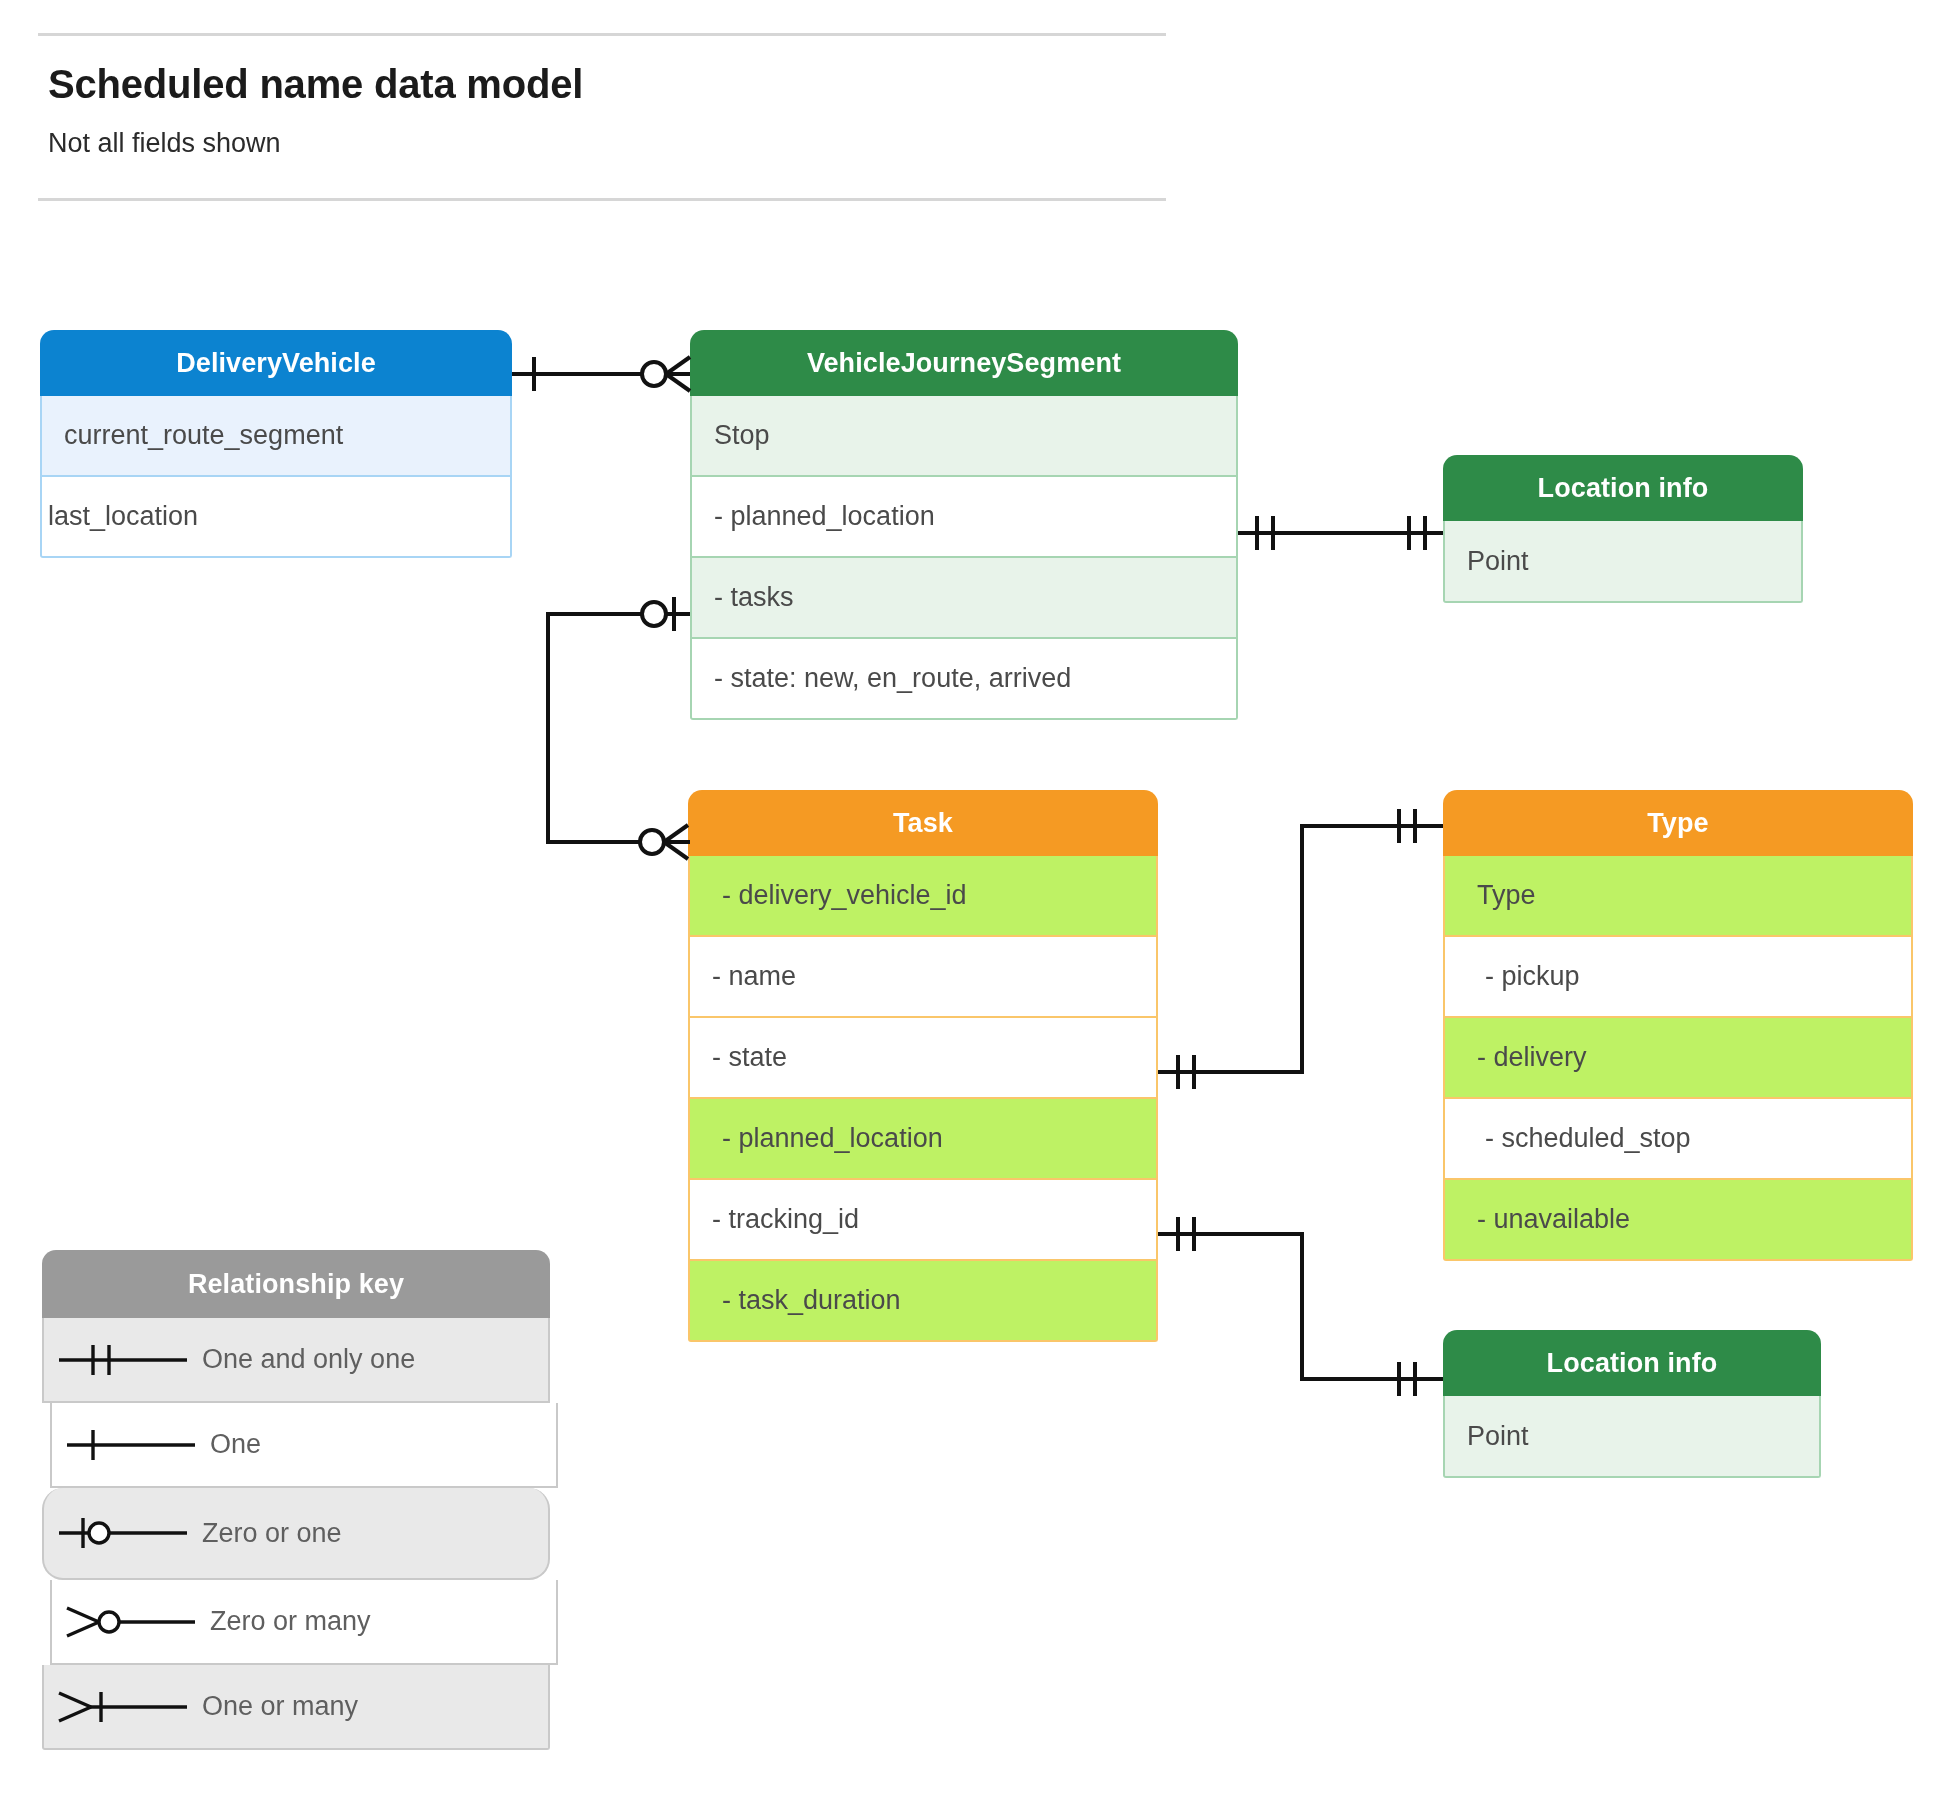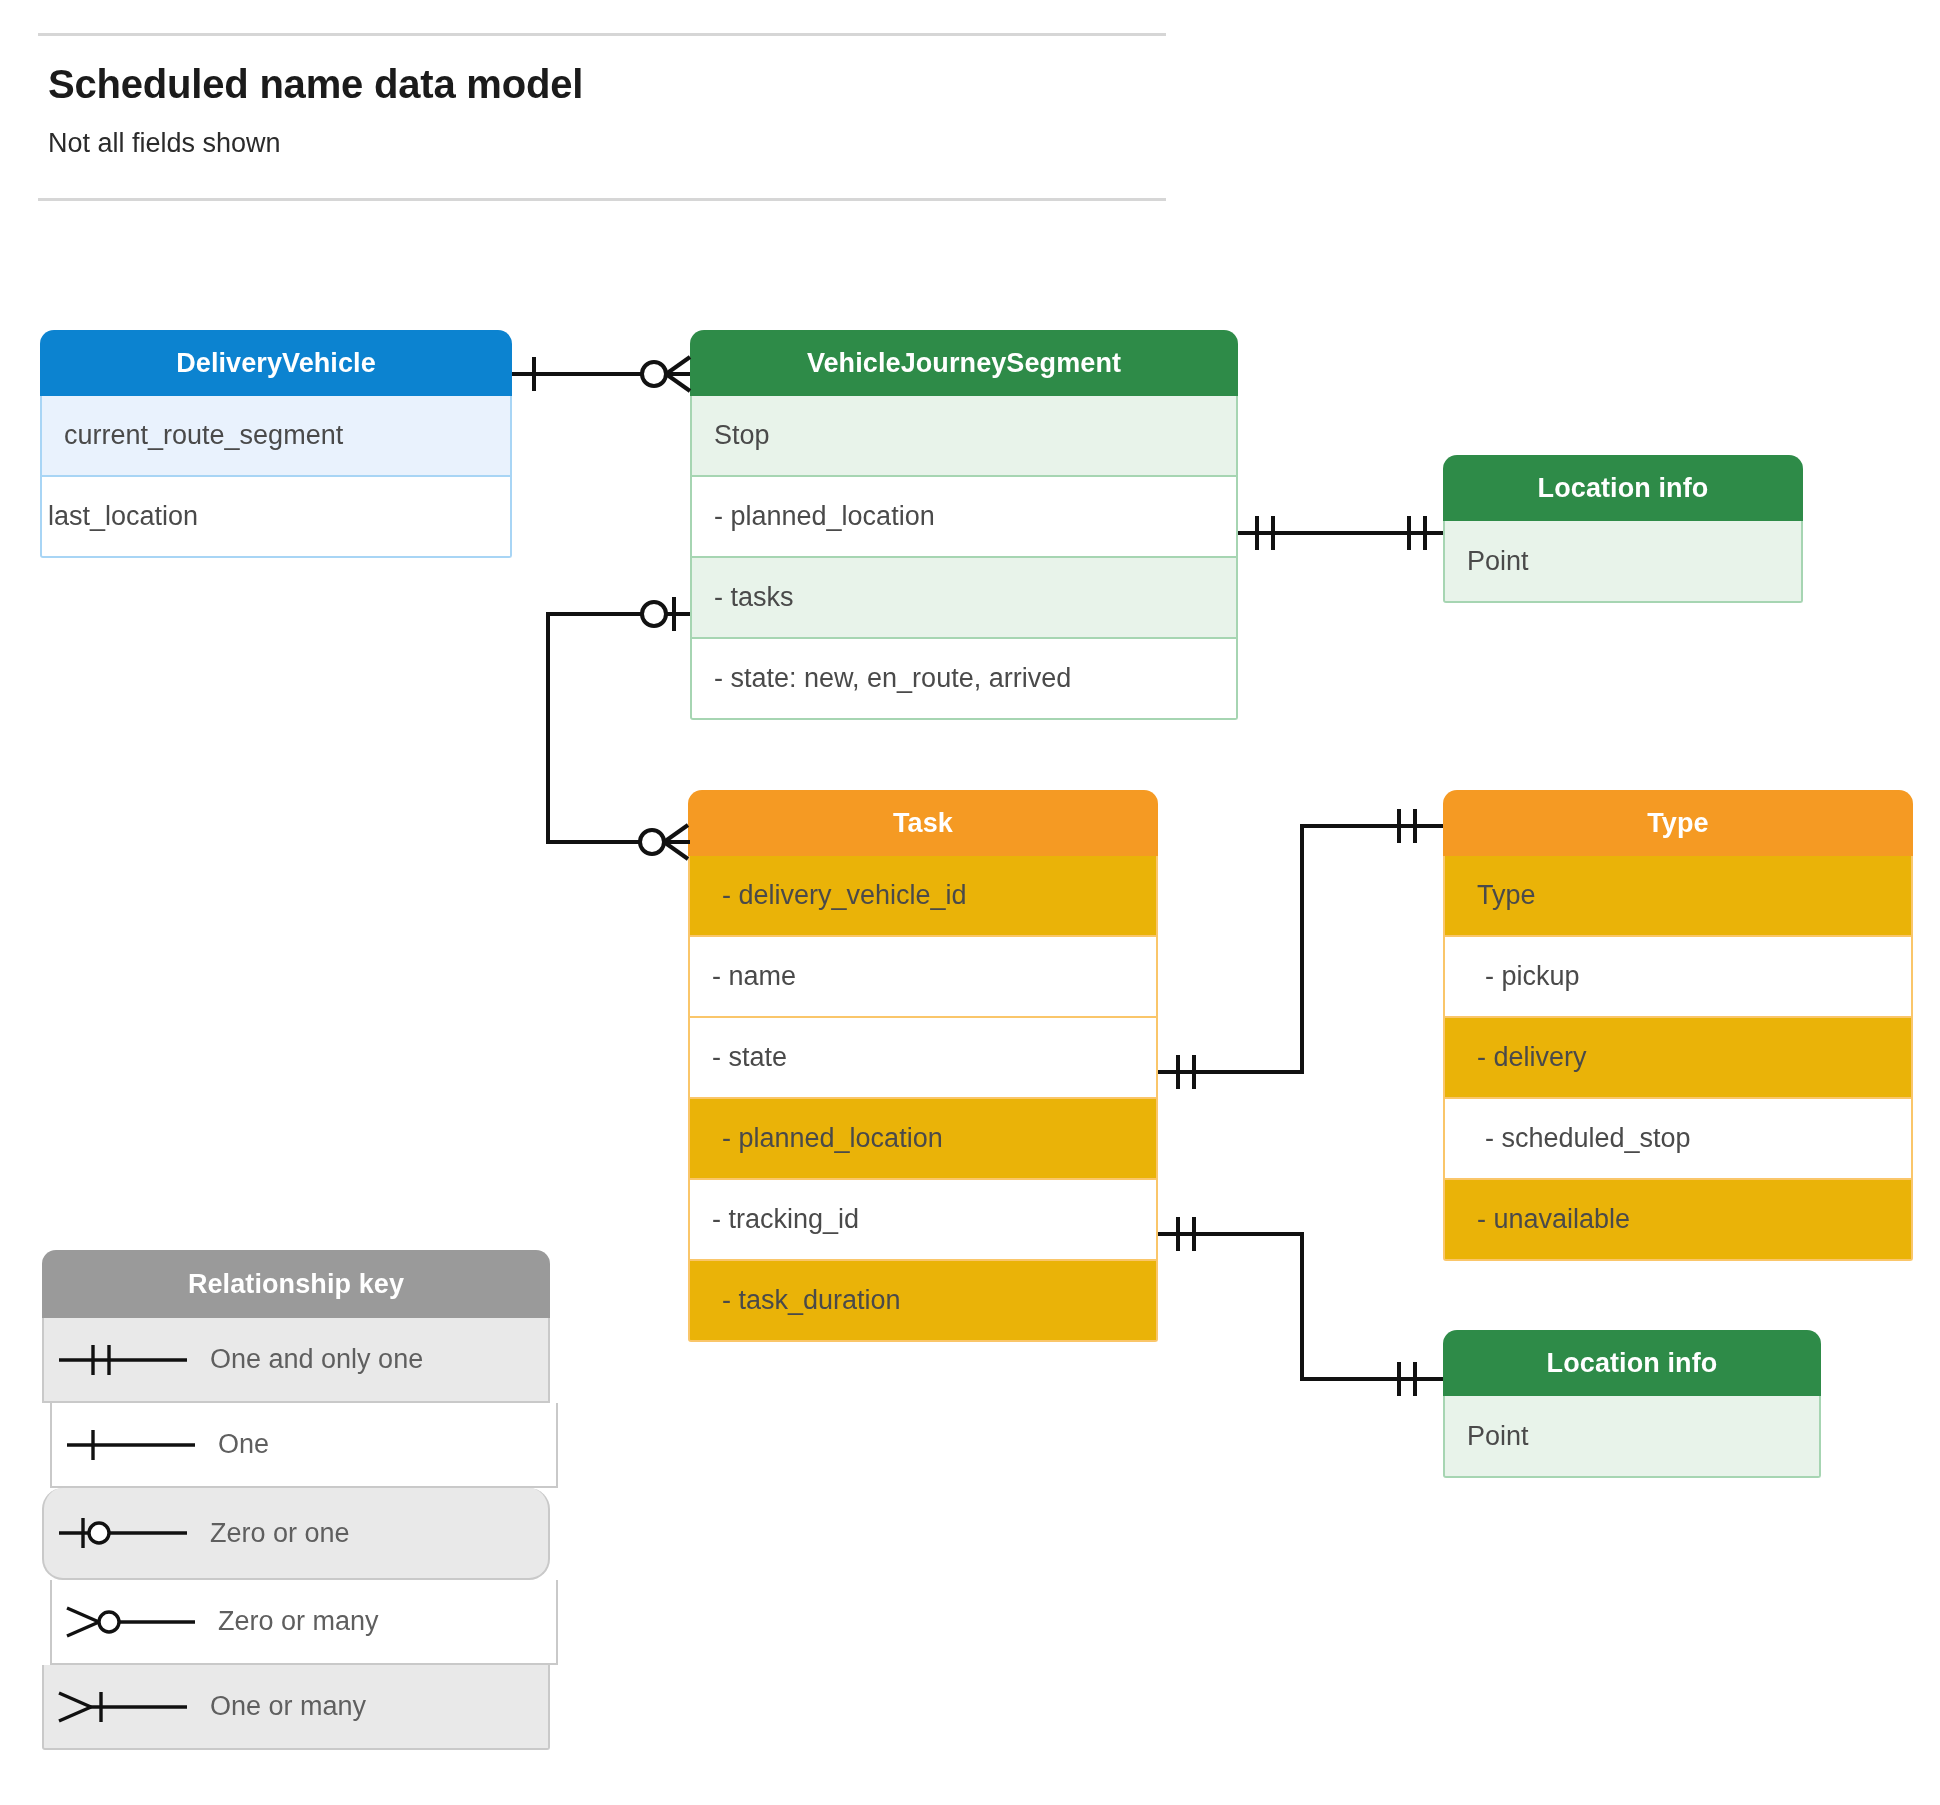--- a/index.html
+++ b/index.html
@@ -53,29 +53,29 @@
 
   
   .c-green .ent-head{background:#2e8b48;}
   .c-green .ent-row{border-color:#a6d5b2;}
   .c-green .ent-row.alt{background:#e8f3ea;}
   .c-green .ent-row.plain{background:#ffffff;}
 
   
   .c-orange .ent-head{background:#f59a23;}
   .c-orange .ent-row{border-color:#fac66a;}
-  .c-orange .ent-row.alt{background:#eab308;padding-left:32px;}
+  .c-orange .ent-row.alt{background:#bef264;padding-left:32px;}
   .c-orange .ent-row.plain{background:#ffffff;}
 
   
   .c-grey .ent-head{background:#9a9a9a;}
   .c-grey .ent-row{border-color:#c9c9c9;}
   .c-grey .ent-row.alt{background:#e9e9e9;}
   .c-grey .ent-row.plain{background:#ffffff;margin-left:8px;}
-  .c-grey .ent-row{color:#5f5f5f;padding-left:0;gap:8px;}
+  .c-grey .ent-row{color:#5f5f5f;padding-left:0;}
 
   .legend-sym{width:158px;flex:none;display:flex;align-items:center;justify-content:center;}
   .legend-lbl{font-size:27px;color:#5f5f5f;}
 
   
   #wires{position:absolute;left:0;top:0;width:1940px;height:1805px;pointer-events:none;}
 </style>
 </head>
 <body>
 

